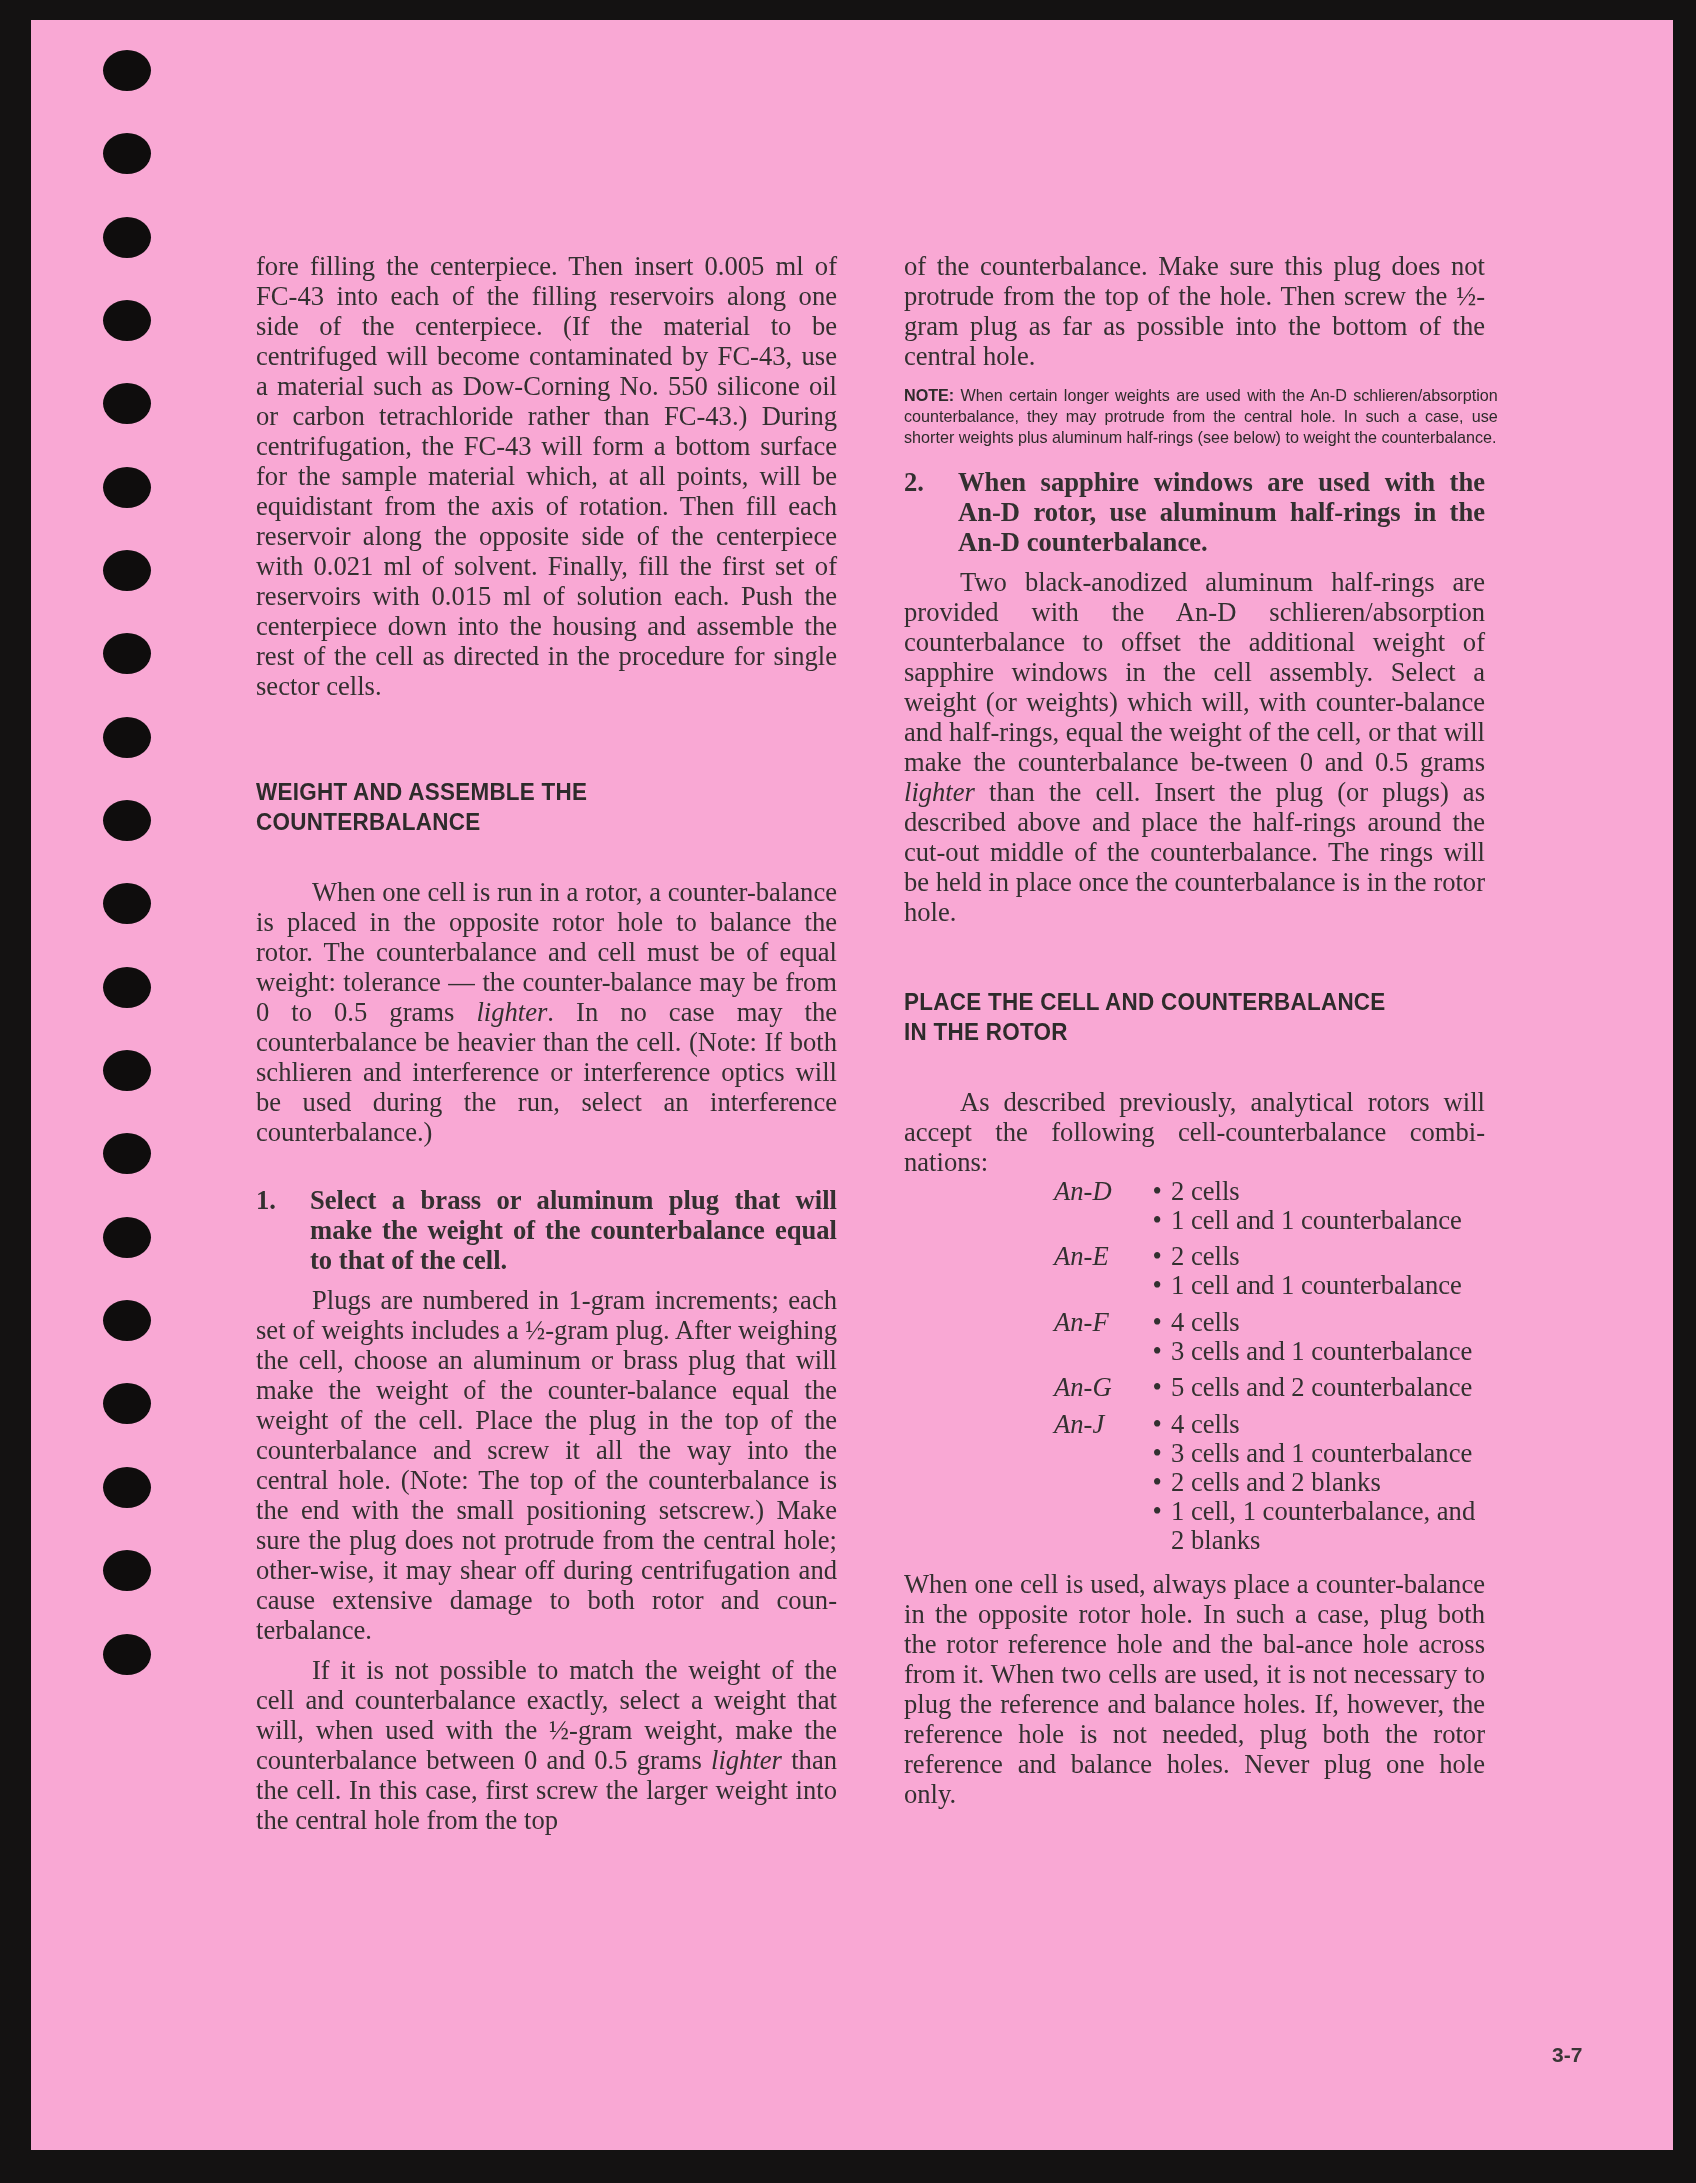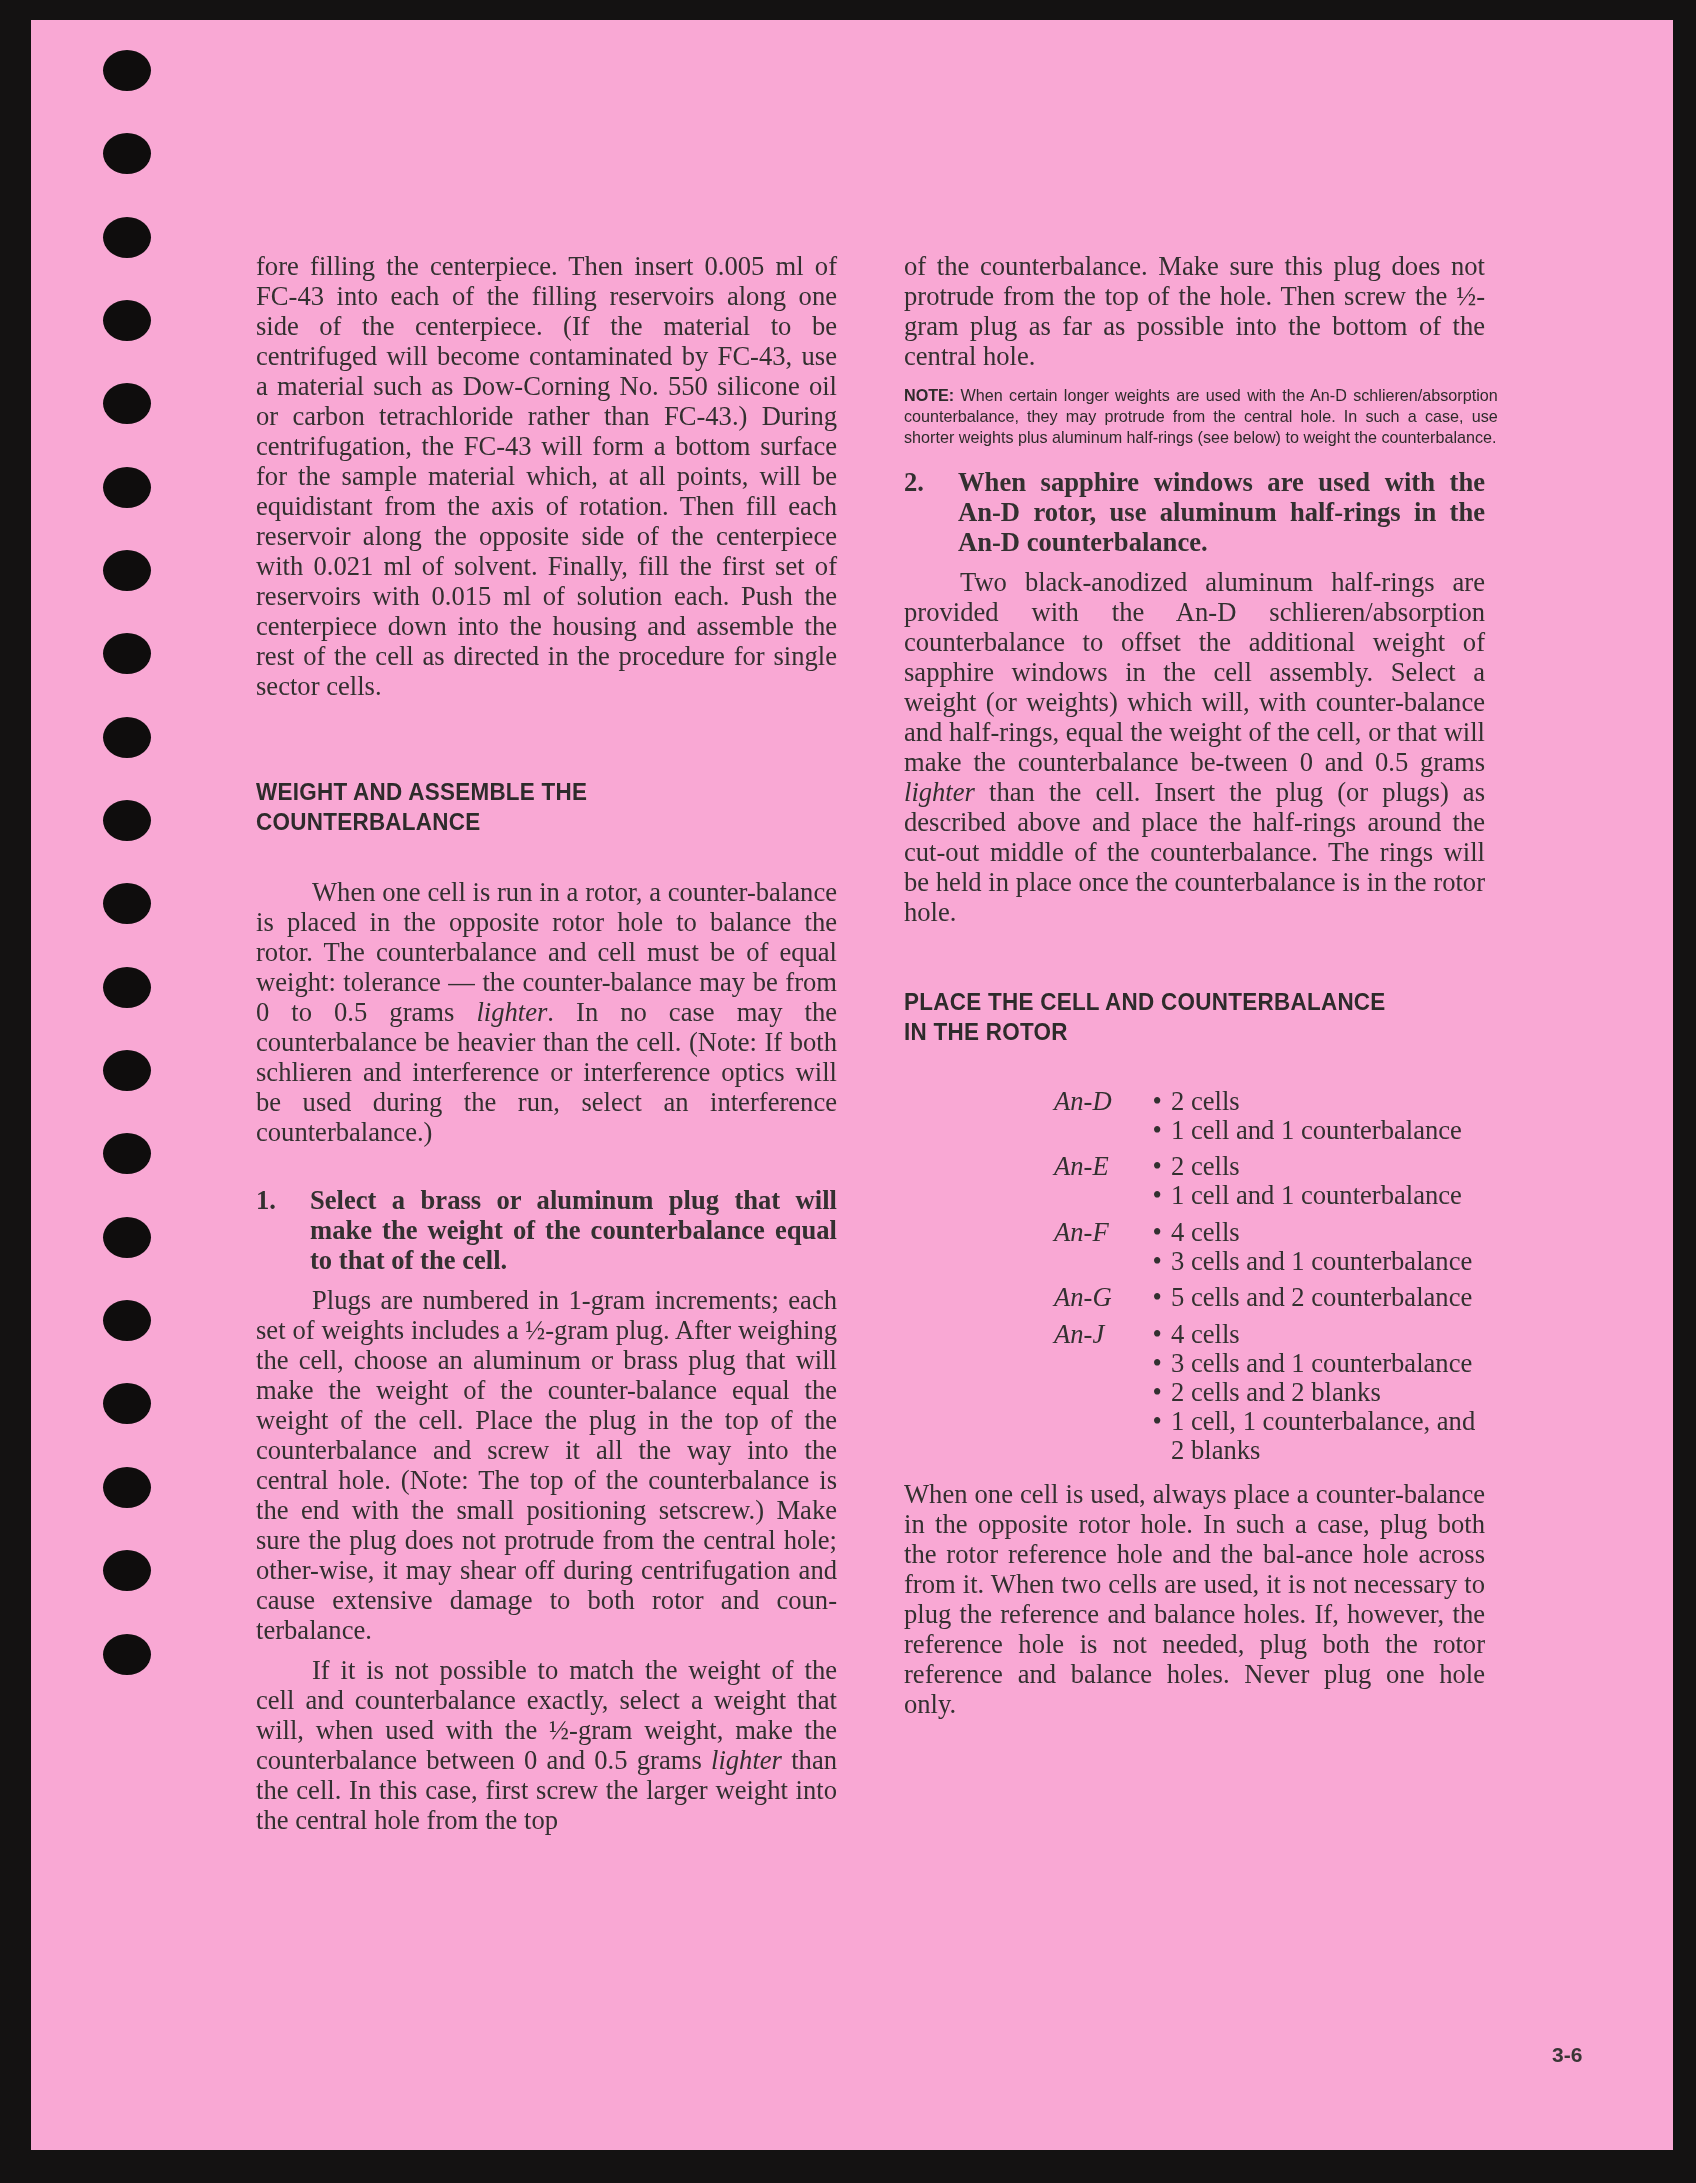--- a/index.html
+++ b/index.html
@@ -111,20 +111,21 @@
     <div style="height:10px"></div>
     <p class="indent"><span>Two black-anodized aluminum half-rings are provided with the An-D schlieren/absorption counterbalance to offset the additional weight of sapphire windows in the cell assembly. Select a weight (or weights) which will, with counter-balance and half-rings, equal the weight of the cell, or that will make the counterbalance be-tween 0 and 0.5 grams </span><em>lighter</em><span> than the cell. Insert the plug (or plugs) as described above and place the half-rings around the cut-out middle of the counterbalance. The rings will be held in place once the counterbalance is in the rotor hole.</span></p>
 
     <div style="height:60px"></div>
     <h2>
       <span>PLACE THE CELL AND COUNTERBALANCE</span><br>
       <span>IN THE ROTOR</span>
     </h2>
 
     <div style="height:40px"></div>
+    <p class="indent">As described previously, analytical rotors will accept the following cell-counterbalance combi-nations:</p>
 
     <div class="rotor-table" id="rotor-table">
         <div class="rotor-row">
           <div class="rotor-name">An-D</div>
           <div class="rotor-items">
             <div class="rotor-item">
               <span class="bullet">•</span>
               <span>2 cells</span>
             </div>
             <div class="rotor-item">
@@ -188,15 +189,15 @@
               <span>1 cell, 1 counterbalance, and 2 blanks</span>
             </div>
           </div>
         </div>
       </div>
 
     <div style="height:6.3px"></div>
     <p>When one cell is used, always place a counter-balance in the opposite rotor hole. In such a case, plug both the rotor reference hole and the bal-ance hole across from it. When two cells are used, it is not necessary to plug the reference and balance holes. If, however, the reference hole is not needed, plug both the rotor reference and balance holes. Never plug one hole only.</p>
   </div>
 
-  <div class="page-number">3-6</div>
+  <div class="page-number">3-7</div>
 </div>
 
 
 </body></html>

